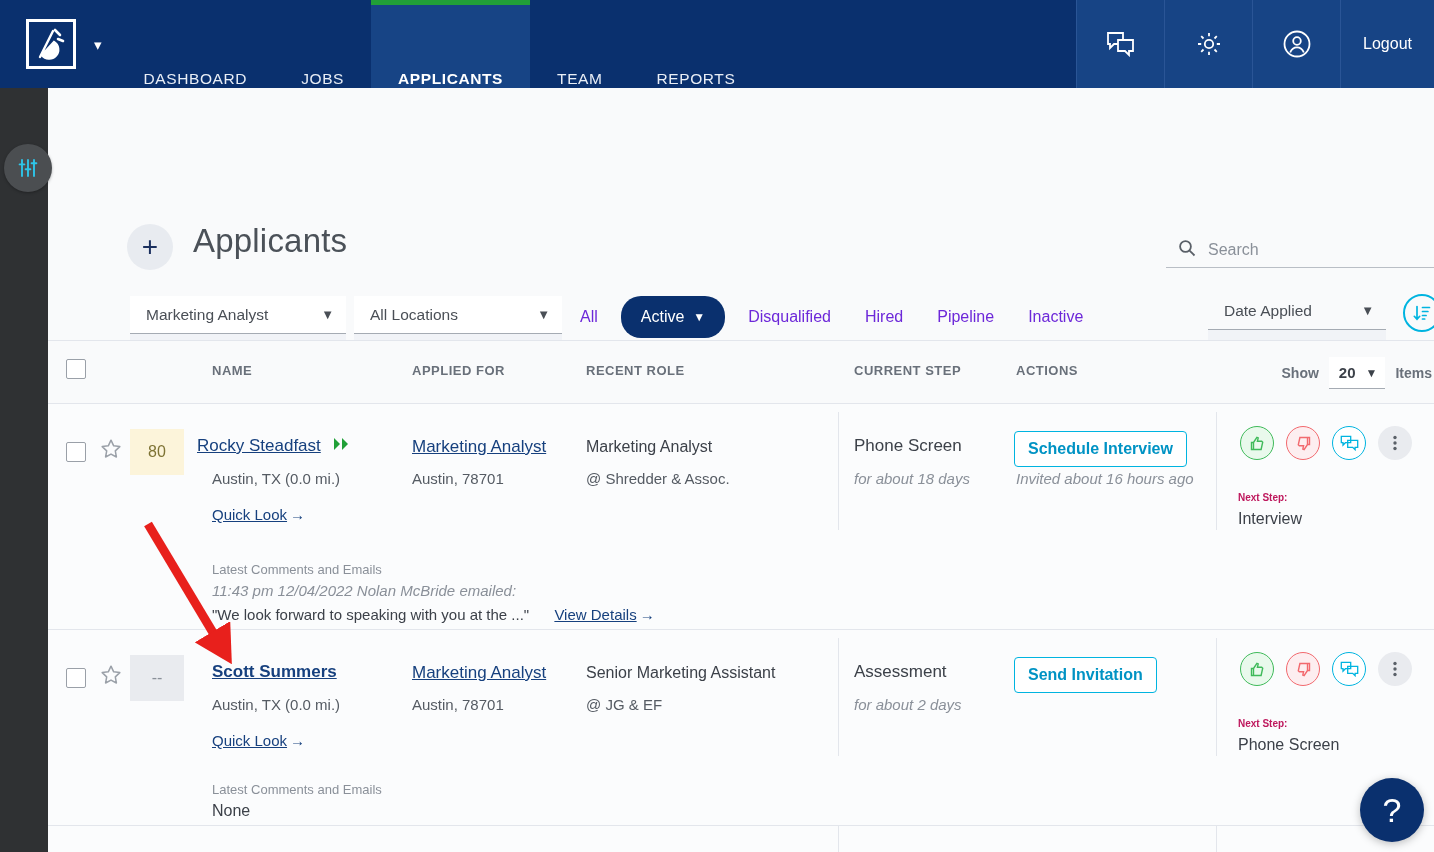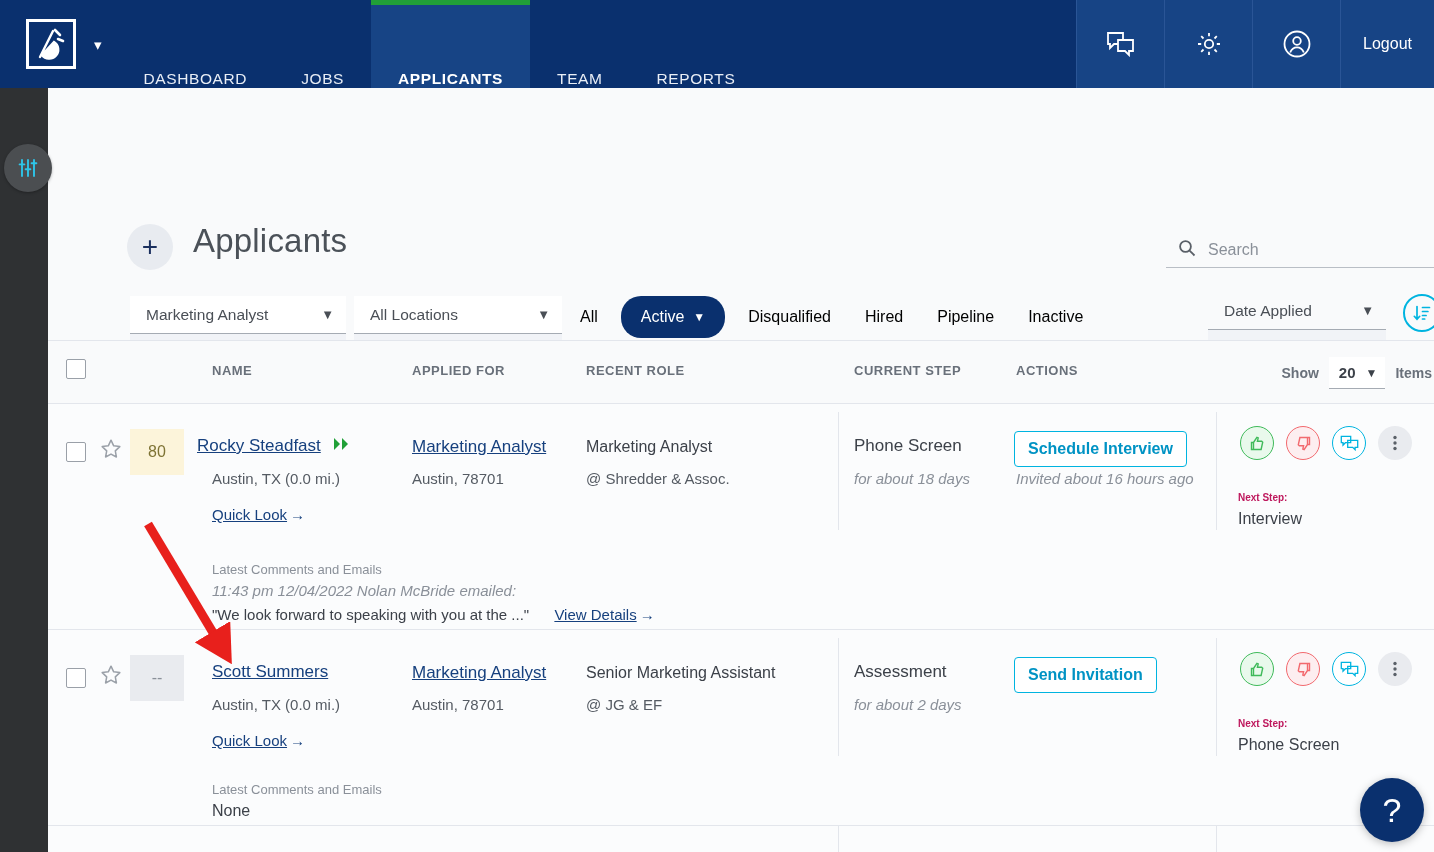--- a/index.html
+++ b/index.html
@@ -161,21 +161,21 @@
     position: absolute; left: 1355px; top: 206px;
     width: 38px; height: 38px; border-radius: 50%;
     border: 2px solid #00b4e0;
     display: flex; align-items: center; justify-content: center;
     cursor: pointer;
   }
 
   
   .tabs { position: absolute; left: 515px; top: 208px; display: flex; align-items: center; }
   .tab {
-    font-size: 16px; color: #000000; cursor: pointer;
+    font-size: 16px; color: #6d28d9; cursor: pointer;
     padding: 0 17px; line-height: 40px;
   }
   .tab.pill {
     background: #0a306e; color: #fff; border-radius: 20px;
     padding: 0 20px; display: flex; align-items: center; gap: 9px;
     height: 42px; line-height: 42px;
     margin: 0 6px;
   }
   .tab.pill .cv { font-size: 12px; }
 
@@ -506,21 +506,21 @@
       <div class="vdiv" style="left:1168px; height:118px;"></div>
 
       <div class="rowcheck" style="top:38px;"></div>
       <div class="star" style="top:34px;">
         <svg width="22" height="22" viewBox="0 0 22 22" fill="none" stroke="#9aa0a8" stroke-width="1.5" stroke-linejoin="round">
           <path d="M11 2.2l2.7 5.6 6.1.8-4.5 4.3 1.1 6.1L11 16.1l-5.4 2.9 1.1-6.1L2.2 8.6l6.1-.8z"></path>
         </svg>
       </div>
       <div class="score grey" style="top:25px;">--</div>
 
-      <div class="cell" style="left:164px; top:32px;">
+      <div class="cell" style="left:164px; top:32px;font-weight:bold;">
         <span class="lnk">Scott Summers</span>
       </div>
       <div class="cell sub" style="left:164px; top:66px;">Austin, TX (0.0 mi.)</div>
       <div class="cell quick" style="left:164px; top:102px;">
         <span>Quick Look</span><span class="ar">→</span>
       </div>
 
       <div class="cell lnk" style="left:364px; top:33px;">Marketing Analyst</div>
       <div class="cell sub" style="left:364px; top:66px;">Austin, 78701</div>
 

